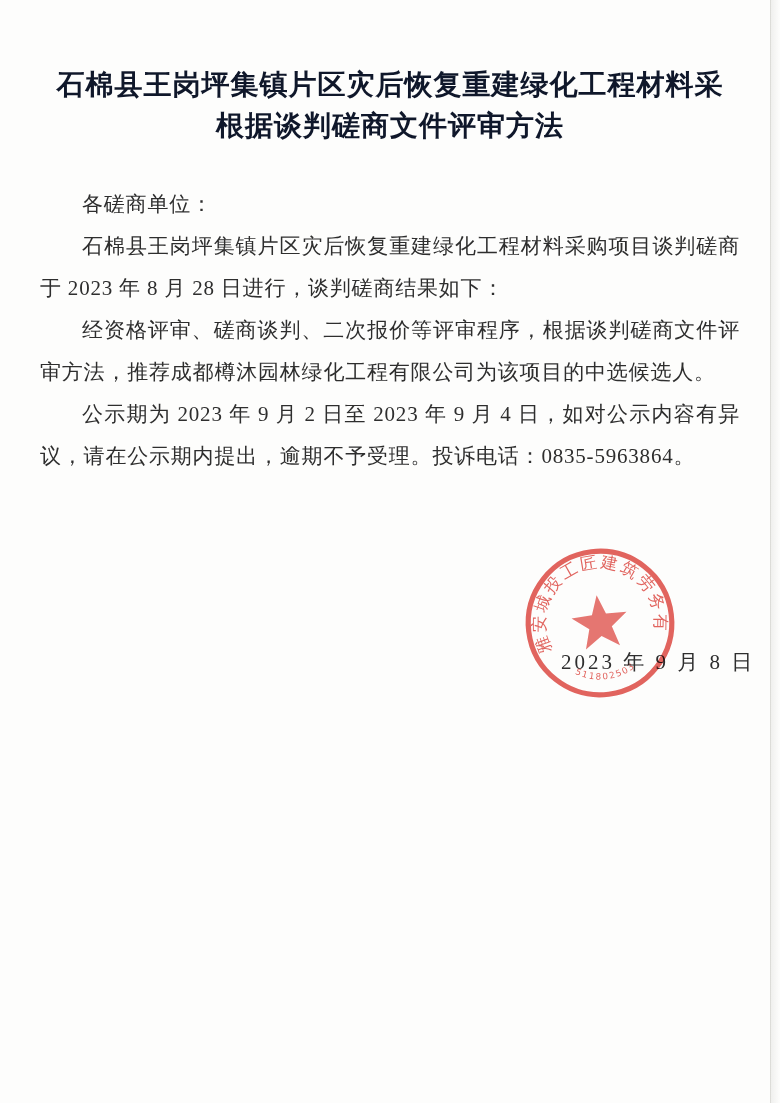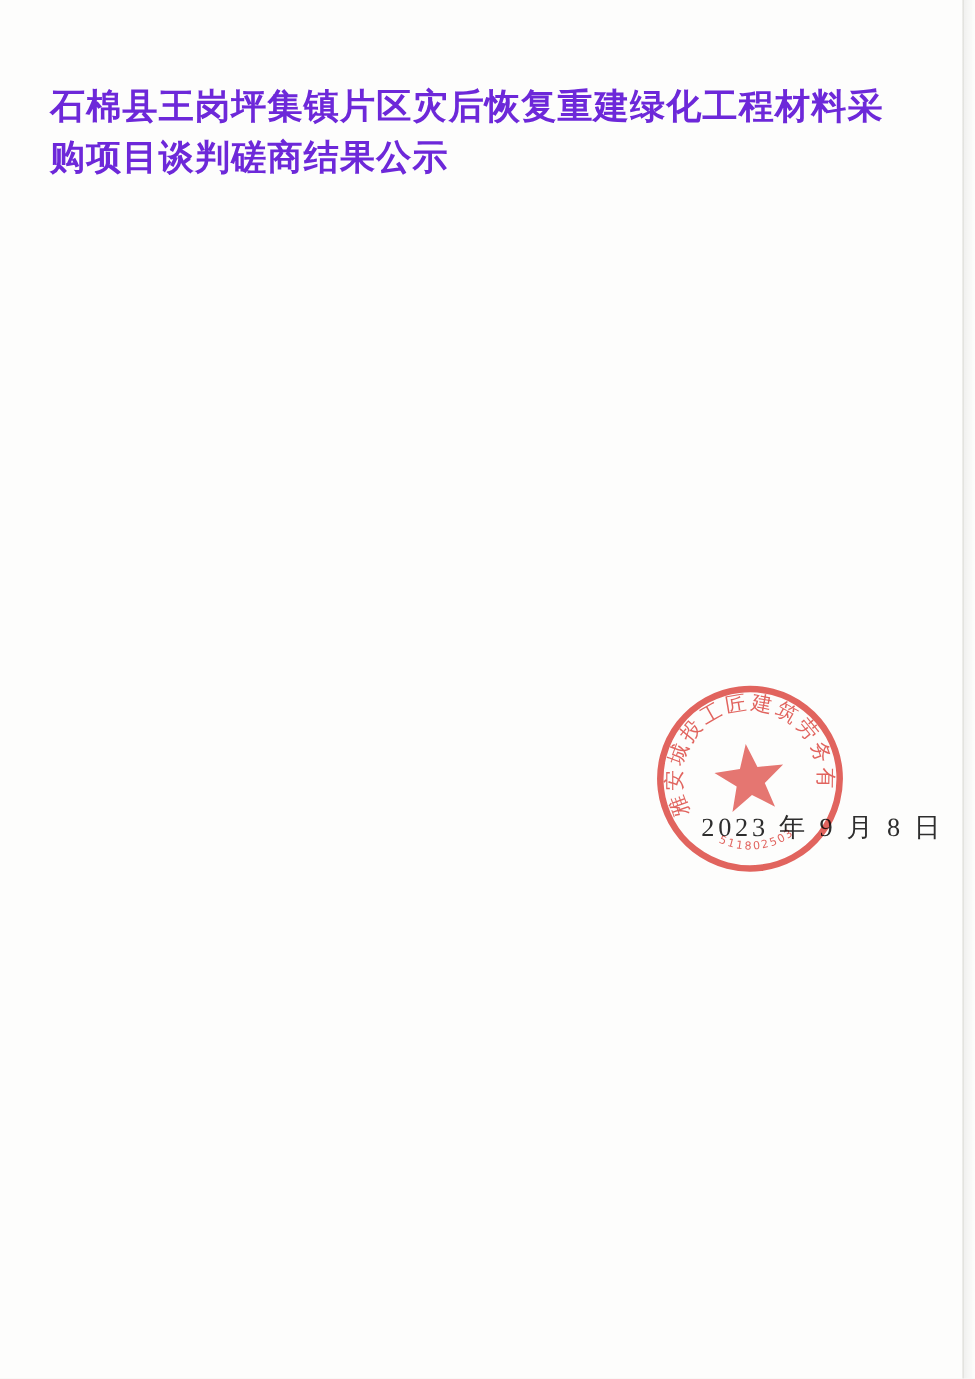--- a/index.html
+++ b/index.html
@@ -18,26 +18,27 @@
   .scan-edge {
     position: absolute; top: 0; right: 0;
     width: 9px; height: 100%;
     border-left: 1px solid rgba(160,160,152,0.35);
     background: linear-gradient(to right, rgba(130,130,122,0.10), rgba(255,255,255,0));
     pointer-events: none;
   }
   .title {
     position: absolute;
     top: 64px; left: 40px; width: 700px;
+    text-align: center;
     font-family: "DejaVu Sans", "Liberation Sans", sans-serif;
     font-weight: 700;
     font-size: 28px;
     line-height: 41px;
     letter-spacing: 1px;
-    color: #6d28d9;
+    color: #0f172a;
     margin: 0;
   }
   .body-text {
     position: absolute;
     top: 183px; left: 40px; width: 700px;
     font-size: 21px;
     line-height: 42px;
     letter-spacing: 0.8px;
     text-align: justify;
     color: #2e2e2e;
@@ -81,23 +82,29 @@
     font-family: "DejaVu Sans", "Liberation Sans", sans-serif;
   }
 </style>
 </head>
 <body>
 
 <div class="page">
 
   <h1 class="title">
     <span>石棉县王岗坪集镇片区灾后恢复重建绿化工程材料采</span><br>
-    <span>购项目谈判磋商结果公示</span>
+    <span>根据谈判磋商文件评审方法</span>
   </h1>
 
+  <div class="body-text">
+    <p class="salutation">各磋商单位：</p>
+    <p>石棉县王岗坪集镇片区灾后恢复重建绿化工程材料采购项目谈判磋商于 2023 年 8 月 28 日进行，谈判磋商结果如下：</p>
+    <p>经资格评审、磋商谈判、二次报价等评审程序，根据谈判磋商文件评审方法，推荐成都樽沐园林绿化工程有限公司为该项目的中选候选人。</p>
+    <p>公示期为 2023 年 9 月 2 日至 2023 年 9 月 4 日，如对公示内容有异议，请在公示期内提出，逾期不予受理。投诉电话：0835-5963864。</p>
+  </div>
 
 
   <div class="date-line">2023 年 9 月 8 日</div>
 
   <svg class="seal" viewBox="0 0 150 150" aria-hidden="true">
     <circle cx="75" cy="75" r="69" fill="none" stroke="#df4f49" stroke-width="5"></circle>
     <polygon fill="#e25650" fill-opacity="0.92" points="75,48 81.8,66.7 101.6,67.3 85.9,79.6 91.5,98.7 75,87.5 58.5,98.7 64.1,79.6 48.4,67.3 68.2,66.7"></polygon>
     <defs>
       <path id="seal-text-arc" d="M 27,97.4 A 53,53 0 1 1 123,97.4" fill="none"></path>
       <path id="seal-num-arc" d="M 45,120.5 A 55,55 0 0 0 105,120.5" fill="none"></path>

